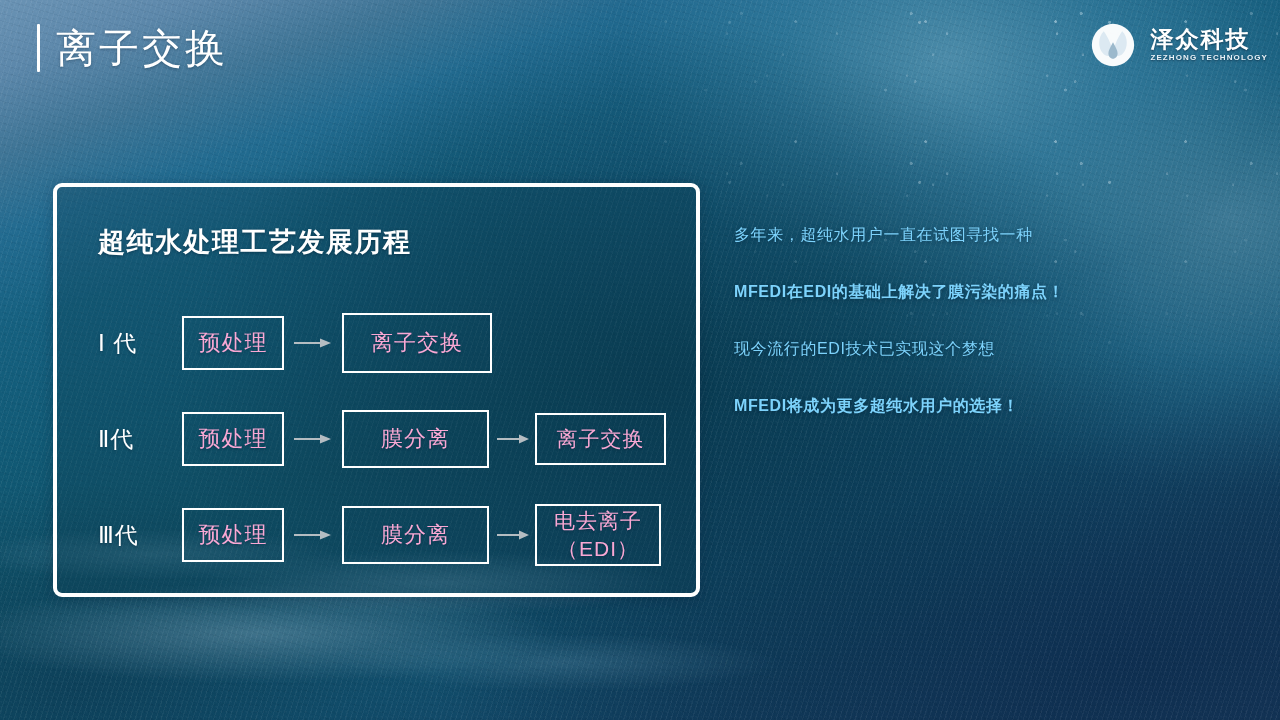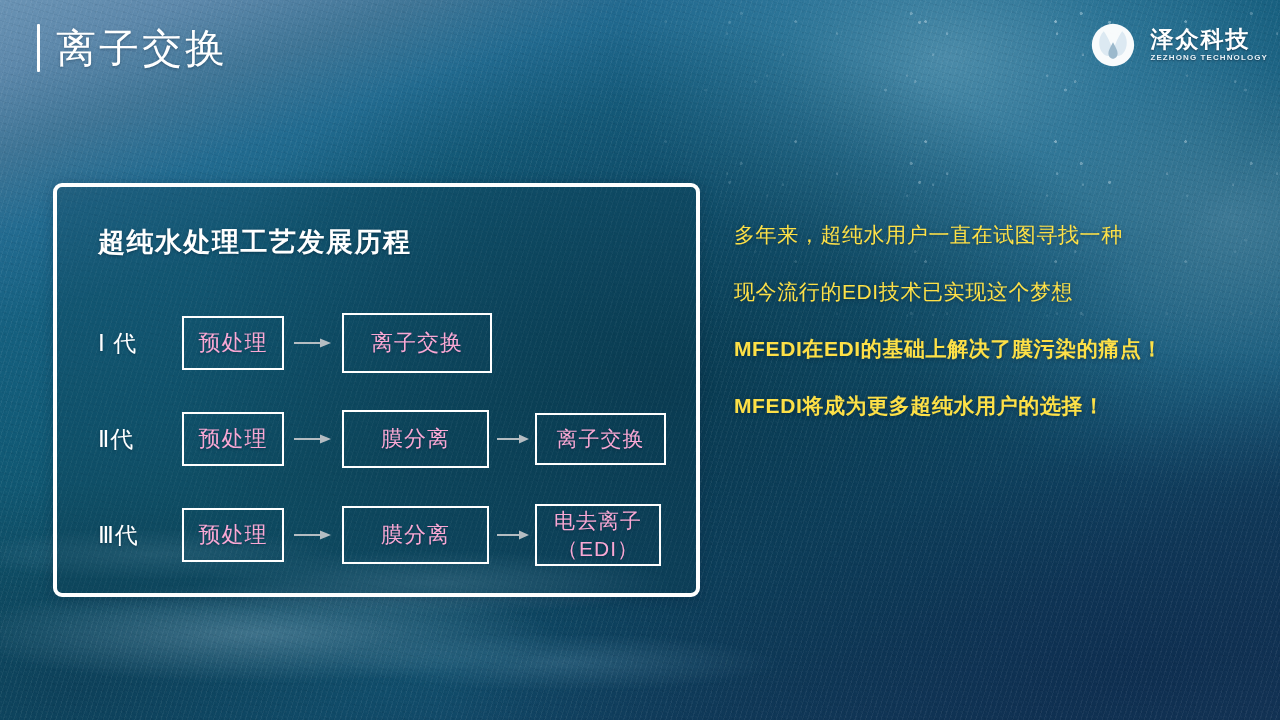--- a/index.html
+++ b/index.html
@@ -185,21 +185,21 @@
 
   .r3 .n1 { left:125px; width:102px; height:54px; }
   .r3 .a1 { left:237px; }
   .r3 .n2 { left:285px; width:147px; height:58px; }
   .r3 .a2 { left:440px; width:33px; }
   .r3 .n3 { left:478px; width:126px; height:62px; }
 
   
   .copy { position:absolute; left:734px; top:222px; width:520px; }
   .copy-line {
-    color:#fde047; font-size:21px; line-height:26px; letter-spacing:.6px;
+    color:#7dd3fc; font-size:16px; line-height:26px; letter-spacing:.6px;
     margin-bottom:31px; white-space:nowrap;
     text-shadow:0 1px 4px rgba(0,25,45,.5);
   }
   .copy-line.bold { font-weight:700; }
   .copy-line:last-child { margin-bottom:8px; }
 </style>
 </head>
 <body>
 
 <div id="slide">
@@ -271,18 +271,18 @@
           <span>电去离子</span>
           <span>（EDI）</span>
         </div>
       </div>
 
     </div>
   </div>
 
   <div class="copy">
     <div class="copy-line">多年来，超纯水用户一直在试图寻找一种</div>
+    <div class="copy-line bold">MFEDI在EDI的基础上解决了膜污染的痛点！</div>
     <div class="copy-line">现今流行的EDI技术已实现这个梦想</div>
-    <div class="copy-line bold">MFEDI在EDI的基础上解决了膜污染的痛点！</div>
     <div class="copy-line bold">MFEDI将成为更多超纯水用户的选择！</div>
   </div>
 
 </div>
 
 </body></html>

